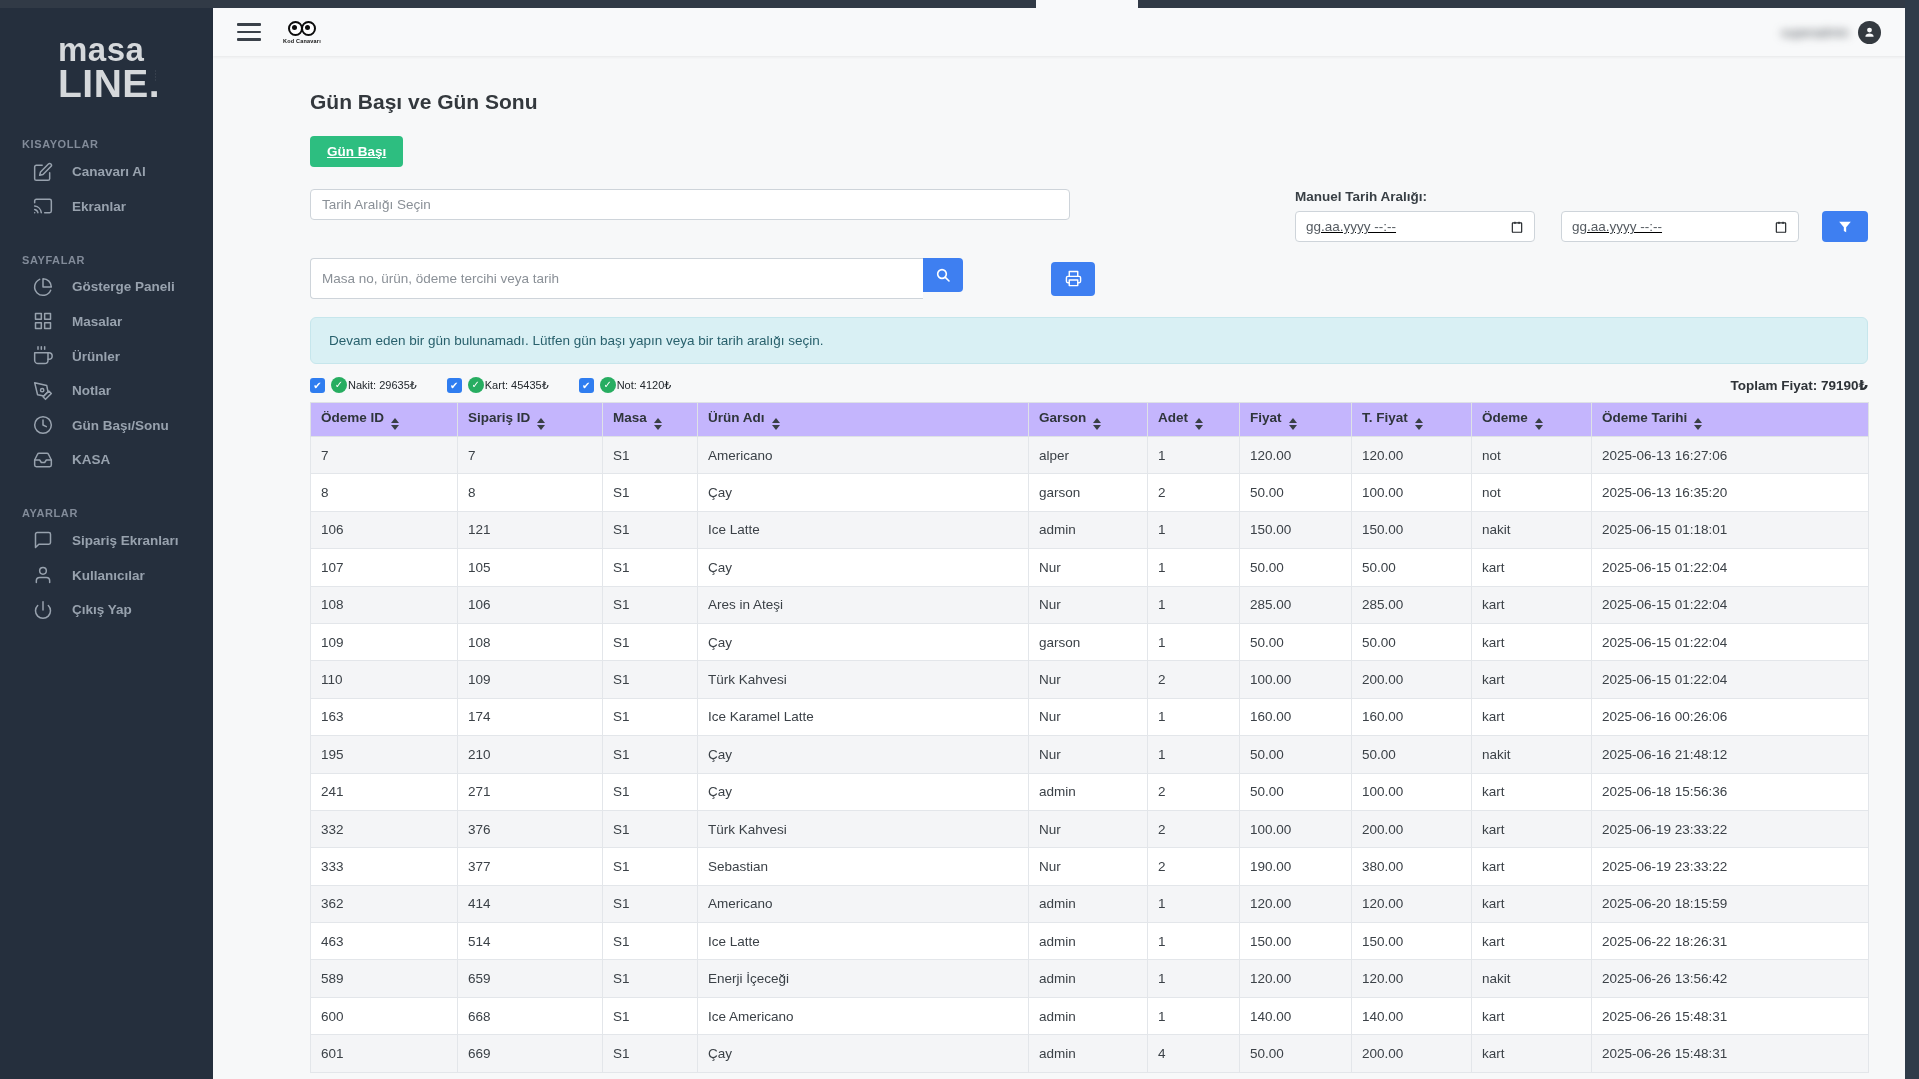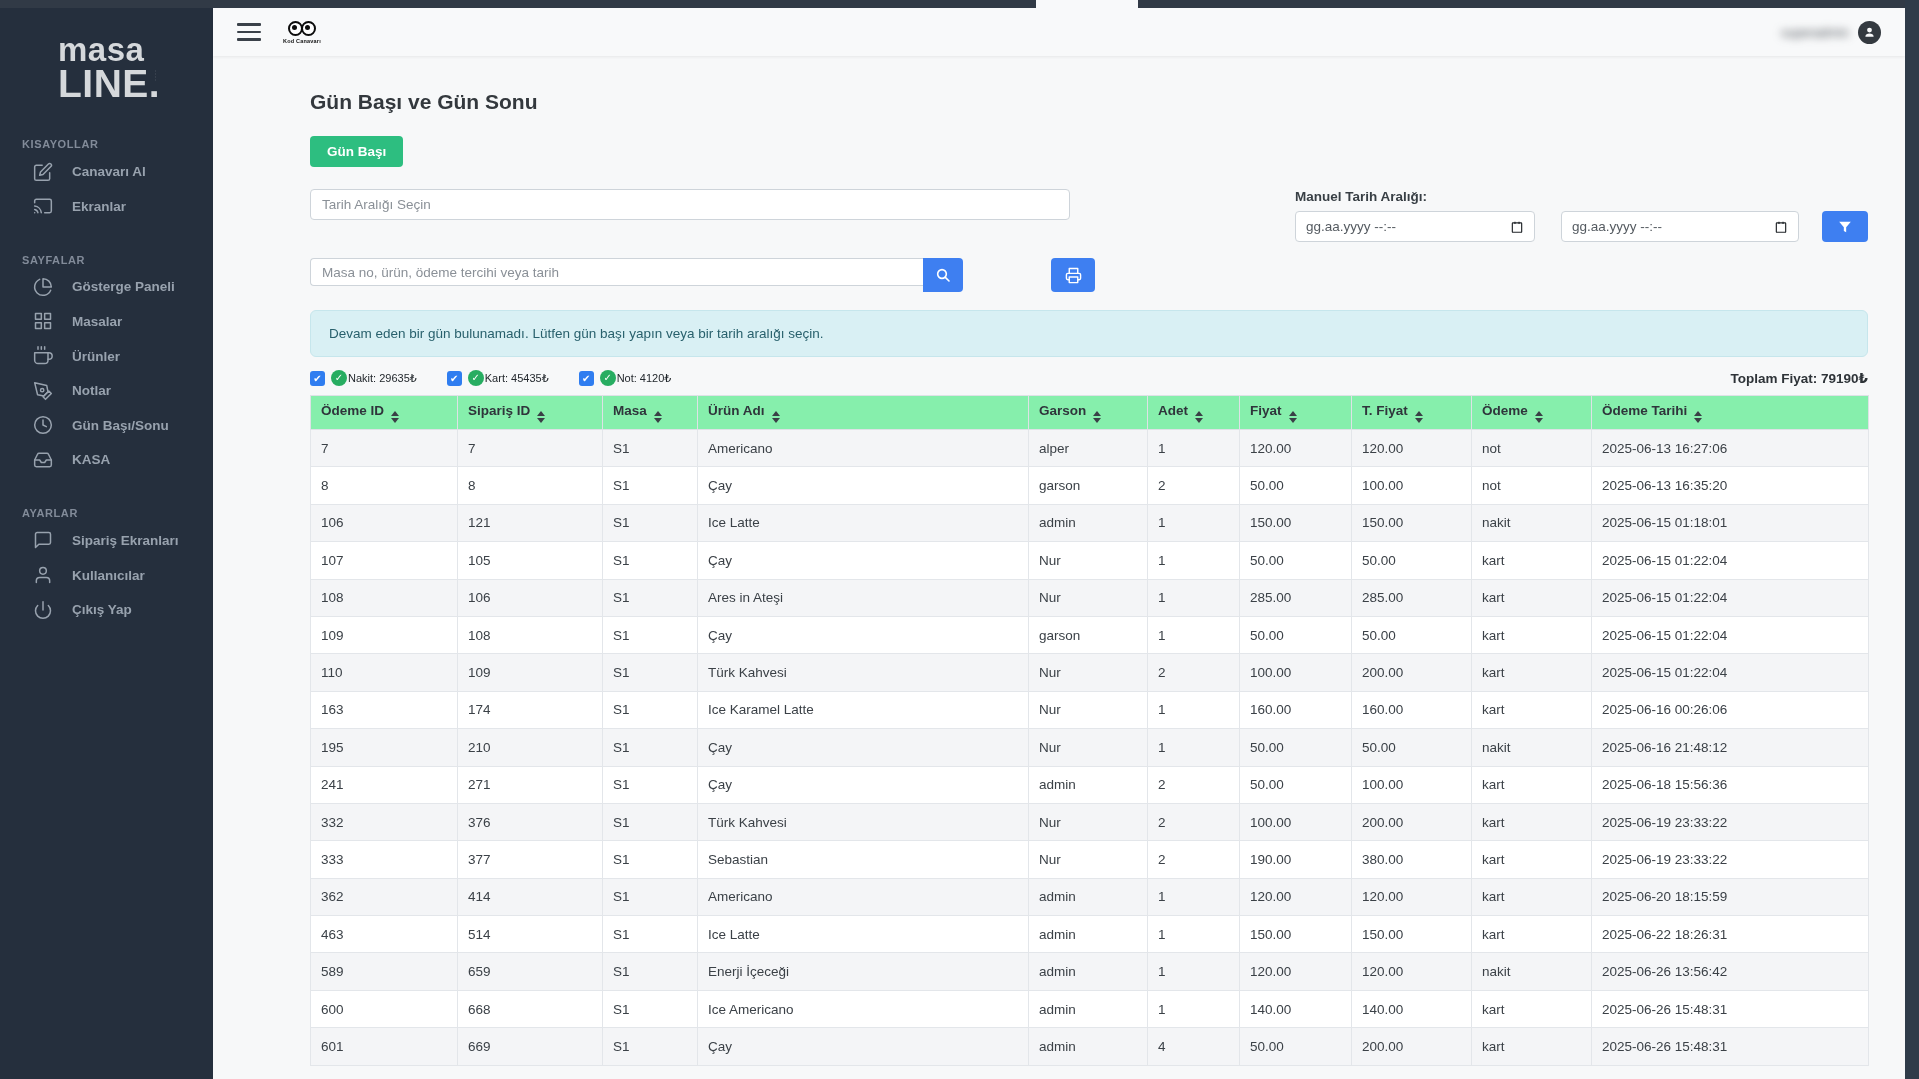--- a/index.html
+++ b/index.html
@@ -36,42 +36,42 @@
   .topbar-right { margin-left:auto; display:flex; align-items:center; gap:9px; }
   .username { font-size:13px; color:#4a4f55; filter:blur(4px); user-select:none; }
   .avatar { width:23px; height:23px; border-radius:50%; background:#343a40; display:flex; align-items:center; justify-content:center; }
   .avatar svg { width:13px; height:13px; fill:#f8f9fa; }
 
   
   .main { position:absolute; left:213px; top:56px; right:14px; bottom:0; background:#f7f8f9;
     padding:0 37px 0 97px; overflow:hidden; }
   .page-title { margin-top:34px; font-size:21px; font-weight:600; color:#33383d; }
   .btn-day { margin-top:22px; display:inline-block; background:#2dbe80; color:#fff; border:none; border-radius:4px;
-    padding:8px 17px; font-size:13.5px; font-weight:600; cursor:pointer; font-family:inherit; }
+    padding:8px 17px; font-size:13.5px; font-weight:600; cursor:pointer; font-family:inherit;text-decoration:underline; }
 
   .filters-row { margin-top:22px; display:flex; justify-content:space-between; align-items:flex-start; }
   .field-label { font-size:13.5px; font-weight:700; color:#383f45; margin-bottom:7px; }
   .col-left { width:760px; }
   .col-right { width:573px; }
   .text-input { width:100%; height:31px; border:1px solid #ced4da; border-radius:4px; background:#fff;
     padding:0 11px; font-size:13.5px; color:#495057; font-family:inherit; outline:none; }
   .text-input::placeholder { color:#8a9097; }
-  .date-row { display:flex; align-items:center; }
+  .date-row { display:flex; align-items:center;text-decoration:underline; }
   .date-input { width:240px; height:31px; border:1px solid #ced4da; border-radius:4px; background:#fff;
     display:flex; align-items:center; justify-content:space-between; padding:0 10px; cursor:text; }
   .date-input + .date-input { margin-left:26px; width:238px; }
   .date-text { font-size:13.5px; color:#555b61; }
   .cal-icon svg { width:14px; height:14px; fill:none; stroke:#212529; stroke-width:2; display:block; }
   .btn-filter { margin-left:23px; width:46px; height:31px; background:#3e7ff1; border:none; border-radius:4px;
     display:flex; align-items:center; justify-content:center; cursor:pointer; }
   .btn-filter svg { width:14px; height:14px; fill:#fff; }
 
   .search-row { margin-top:16px; display:flex; align-items:center; }
   .search-group { display:flex; width:653px; }
-  .search-group .text-input { height:28px; border-radius:4px 0 0 4px; border-right:none; }
+  .search-group .text-input { height:41px; border-radius:4px 0 0 4px; border-right:none; }
   .btn-search { width:43px; height:34px; background:#3e7ff1; border:none; border-radius:0 4px 4px 0;
     display:flex; align-items:center; justify-content:center; cursor:pointer; }
   .btn-search svg { width:16px; height:16px; fill:none; stroke:#fff; stroke-width:2.4; stroke-linecap:round; }
   .btn-print { margin-left:88px; width:44px; height:34px; background:#3e7ff1; border:none; border-radius:4px;
     display:flex; align-items:center; justify-content:center; cursor:pointer; }
   .btn-print svg { width:17px; height:17px; fill:none; stroke:#fff; stroke-width:2; stroke-linejoin:round; }
 
   .alert { margin-top:18px; background:#d9f0f4; border:1px solid #c6e6ec; border-radius:6px;
     padding:15px 18px; font-size:13.5px; color:#28606c; }
 
@@ -79,21 +79,21 @@
   .summary-items { display:flex; align-items:center; gap:30px; }
   .summary-item { display:flex; align-items:center; cursor:pointer; }
   .cb { width:15px; height:15px; background:#2f7df0; border-radius:3px; color:#fff; font-size:10px;
     line-height:15px; text-align:center; font-weight:700; }
   .gcheck { width:16px; height:16px; border-radius:50%; background:#27ad61; color:#fff; font-size:10px;
     line-height:16px; text-align:center; font-weight:700; margin-left:6px; }
   .summary-label { font-size:11px; color:#23282d; margin-left:1px; }
   .total-label { margin-left:auto; font-size:13.5px; font-weight:700; color:#2e3338; }
 
   table.pay-table { margin-top:9px; width:1558px; border-collapse:collapse; background:#fff; table-layout:fixed; }
-  .pay-table th { background:#86efac; border:1px solid #dee2e6; text-align:left; padding:0 10px; height:34px;
+  .pay-table th { background:#c4b5fd; border:1px solid #dee2e6; text-align:left; padding:0 10px; height:34px;
     font-size:13.5px; font-weight:700; color:#2f353b; white-space:nowrap; cursor:pointer; }
   .pay-table td { border:1px solid #e3e6ea; padding:0 10px; height:37.4px; font-size:13.5px; color:#3b4147; white-space:nowrap; overflow:hidden; }
   .pay-table tbody tr:nth-child(odd)  { background:#f4f5f7; }
   .pay-table tbody tr:nth-child(even) { background:#ffffff; }
   .sort { display:inline-flex; flex-direction:column; gap:2px; margin-left:7px; vertical-align:-1px; }
   .sort i { display:block; width:0; height:0; border-left:4px solid transparent; border-right:4px solid transparent; }
   .sort .up { border-bottom:5px solid #3a4046; }
   .sort .down { border-top:5px solid #3a4046; }
 </style>
 </head>

